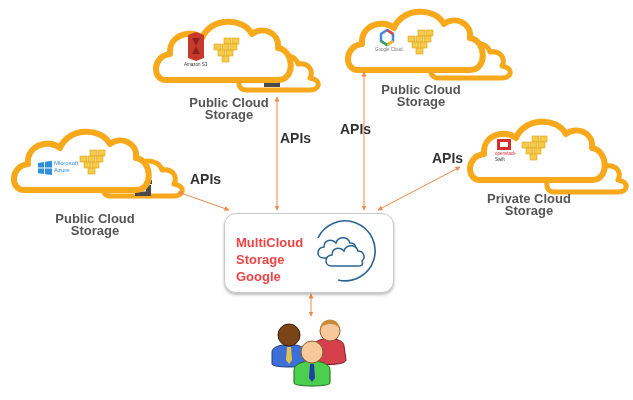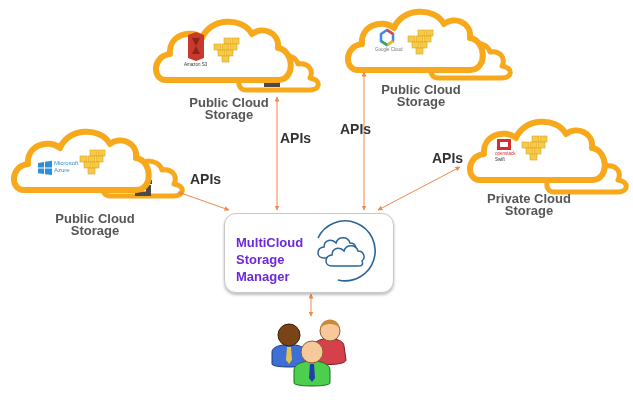--- a/index.html
+++ b/index.html
@@ -1,21 +1,21 @@
 <!DOCTYPE html>
 <html><head>
 <meta charset="utf-8">
 <style>
   html,body{margin:0;padding:0;background:#ffffff;}
   body{width:633px;height:400px;position:relative;overflow:hidden;font-family:"Liberation Sans",sans-serif;}
   #diagram{position:absolute;left:0;top:0;width:633px;height:400px;}
   .lbl{position:absolute;font-size:13px;font-weight:bold;color:#555;text-align:center;line-height:12px;}
   .api{position:absolute;font-size:14px;font-weight:bold;color:#333;}
   .mgr-box{position:absolute;left:224px;top:213px;width:168px;height:78px;border:1.5px solid #c8c8c8;border-radius:12px;background:#fff;box-shadow:0 2px 3px rgba(0,0,0,0.25);}
-  .mgr-text{position:absolute;left:236px;top:234px;font-size:13px;font-weight:bold;color:#6d28d9;line-height:17px;}
+  .mgr-text{position:absolute;left:236px;top:234px;font-size:13px;font-weight:bold;color:#ef4444;line-height:17px;}
   .logo-text{position:absolute;font-size:4.5px;color:#333;}
 </style>
 </head>
 <body>
 
 <svg id="diagram" viewBox="0 0 633 400" xmlns="http://www.w3.org/2000/svg">
   <defs>
     <marker id="ah" viewBox="0 0 10 10" refX="9" refY="5" markerWidth="5" markerHeight="5" orient="auto-start-reverse">
       <path d="M0,0 L10,5 L0,10 z" fill="#f0894a"></path>
     </marker>
@@ -168,19 +168,19 @@
 
 <div class="api" style="left:190px;top:171px;">APIs</div>
 <div class="api" style="left:280px;top:130px;">APIs</div>
 <div class="api" style="left:340px;top:121px;">APIs</div>
 <div class="api" style="left:432px;top:150px;">APIs</div>
 
 <div class="mgr-box"></div>
 <div class="mgr-text">
   <div>MultiCloud</div>
   <div>Storage</div>
-  <div>Manager</div>
+  <div>Google</div>
 </div>
 <svg style="position:absolute;left:300px;top:218px;" width="80" height="70" viewBox="0 0 80 70">
   <path d="M18,20 A30,30 0 1,1 38,62" fill="none" stroke="#2a6496" stroke-width="1.6"></path>
   <path d="M24,40 C16,40 16,30 24,29 C24,22 32,20 36,25 C38,18 48,18 50,25 C56,25 58,32 54,35 L54,40 Z" fill="#fff" stroke="#2a6496" stroke-width="1.5"></path>
   <path d="M32,48 C24,48 24,38 32,37 C32,30 40,28 44,33 C46,26 56,26 58,33 C64,33 66,40 62,43 C64,48 60,48 58,48 Z" fill="#fff" stroke="#2a6496" stroke-width="1.5"></path>
 </svg>
 
 </body></html>

